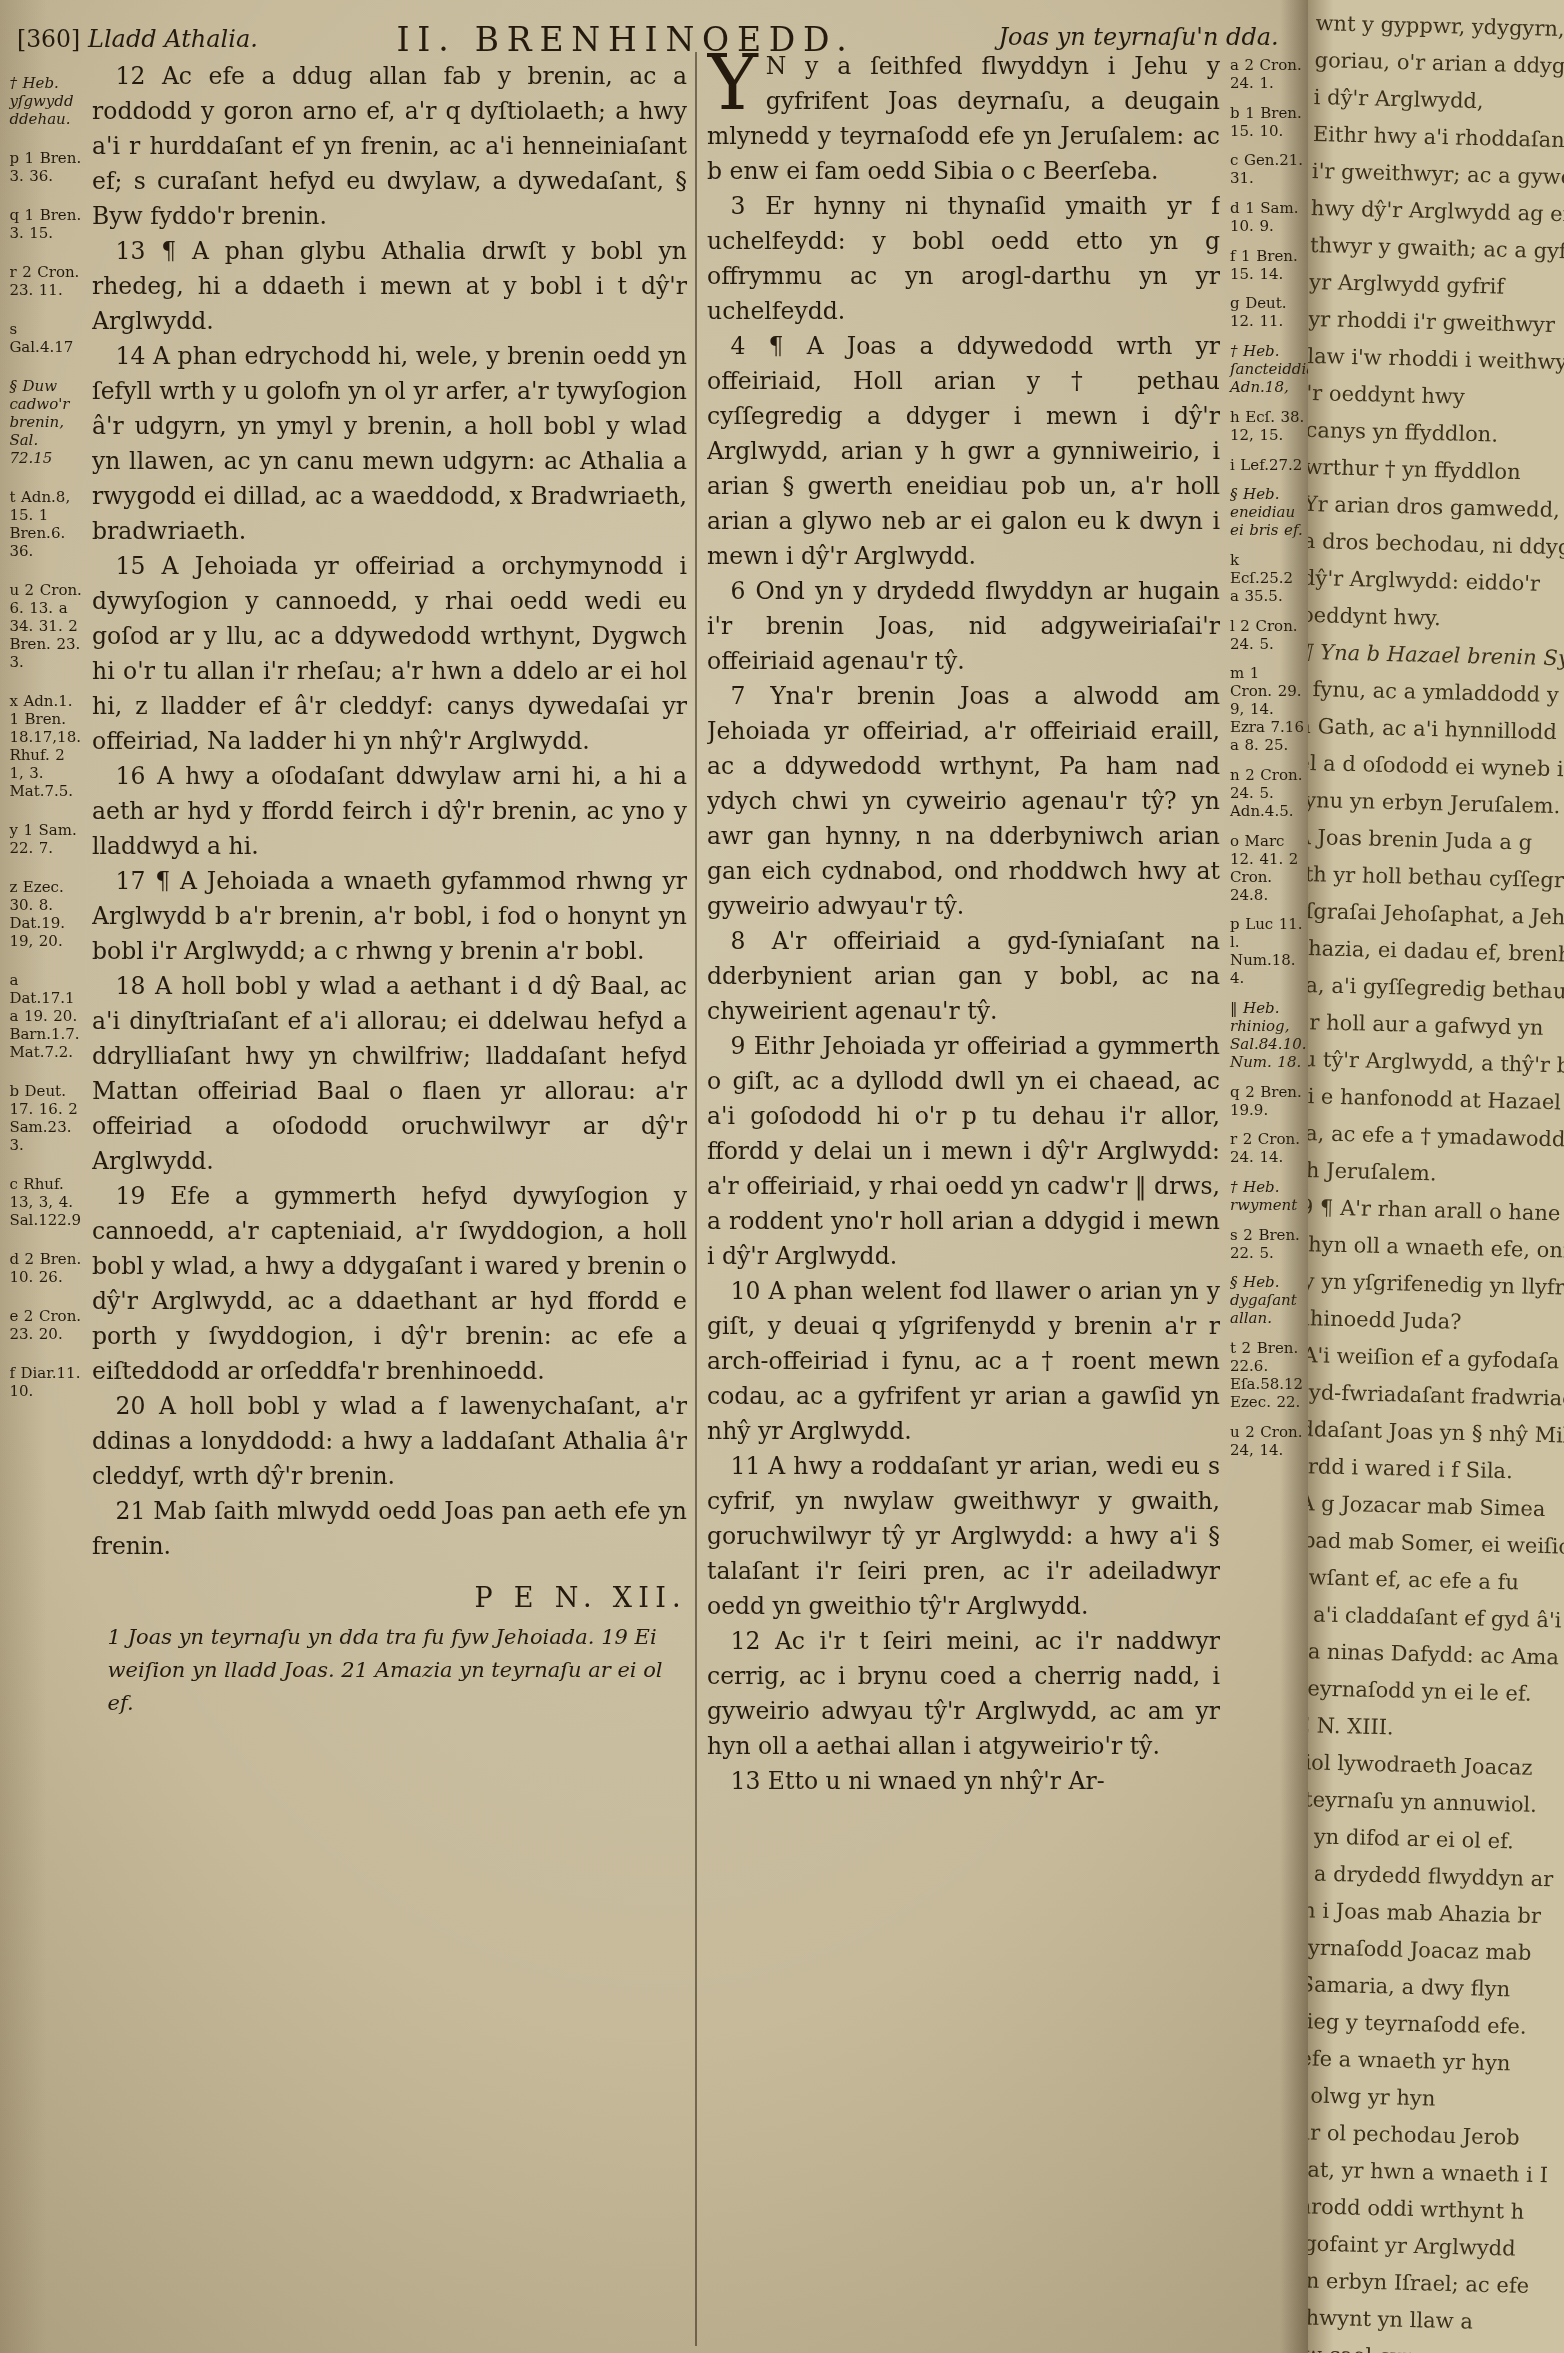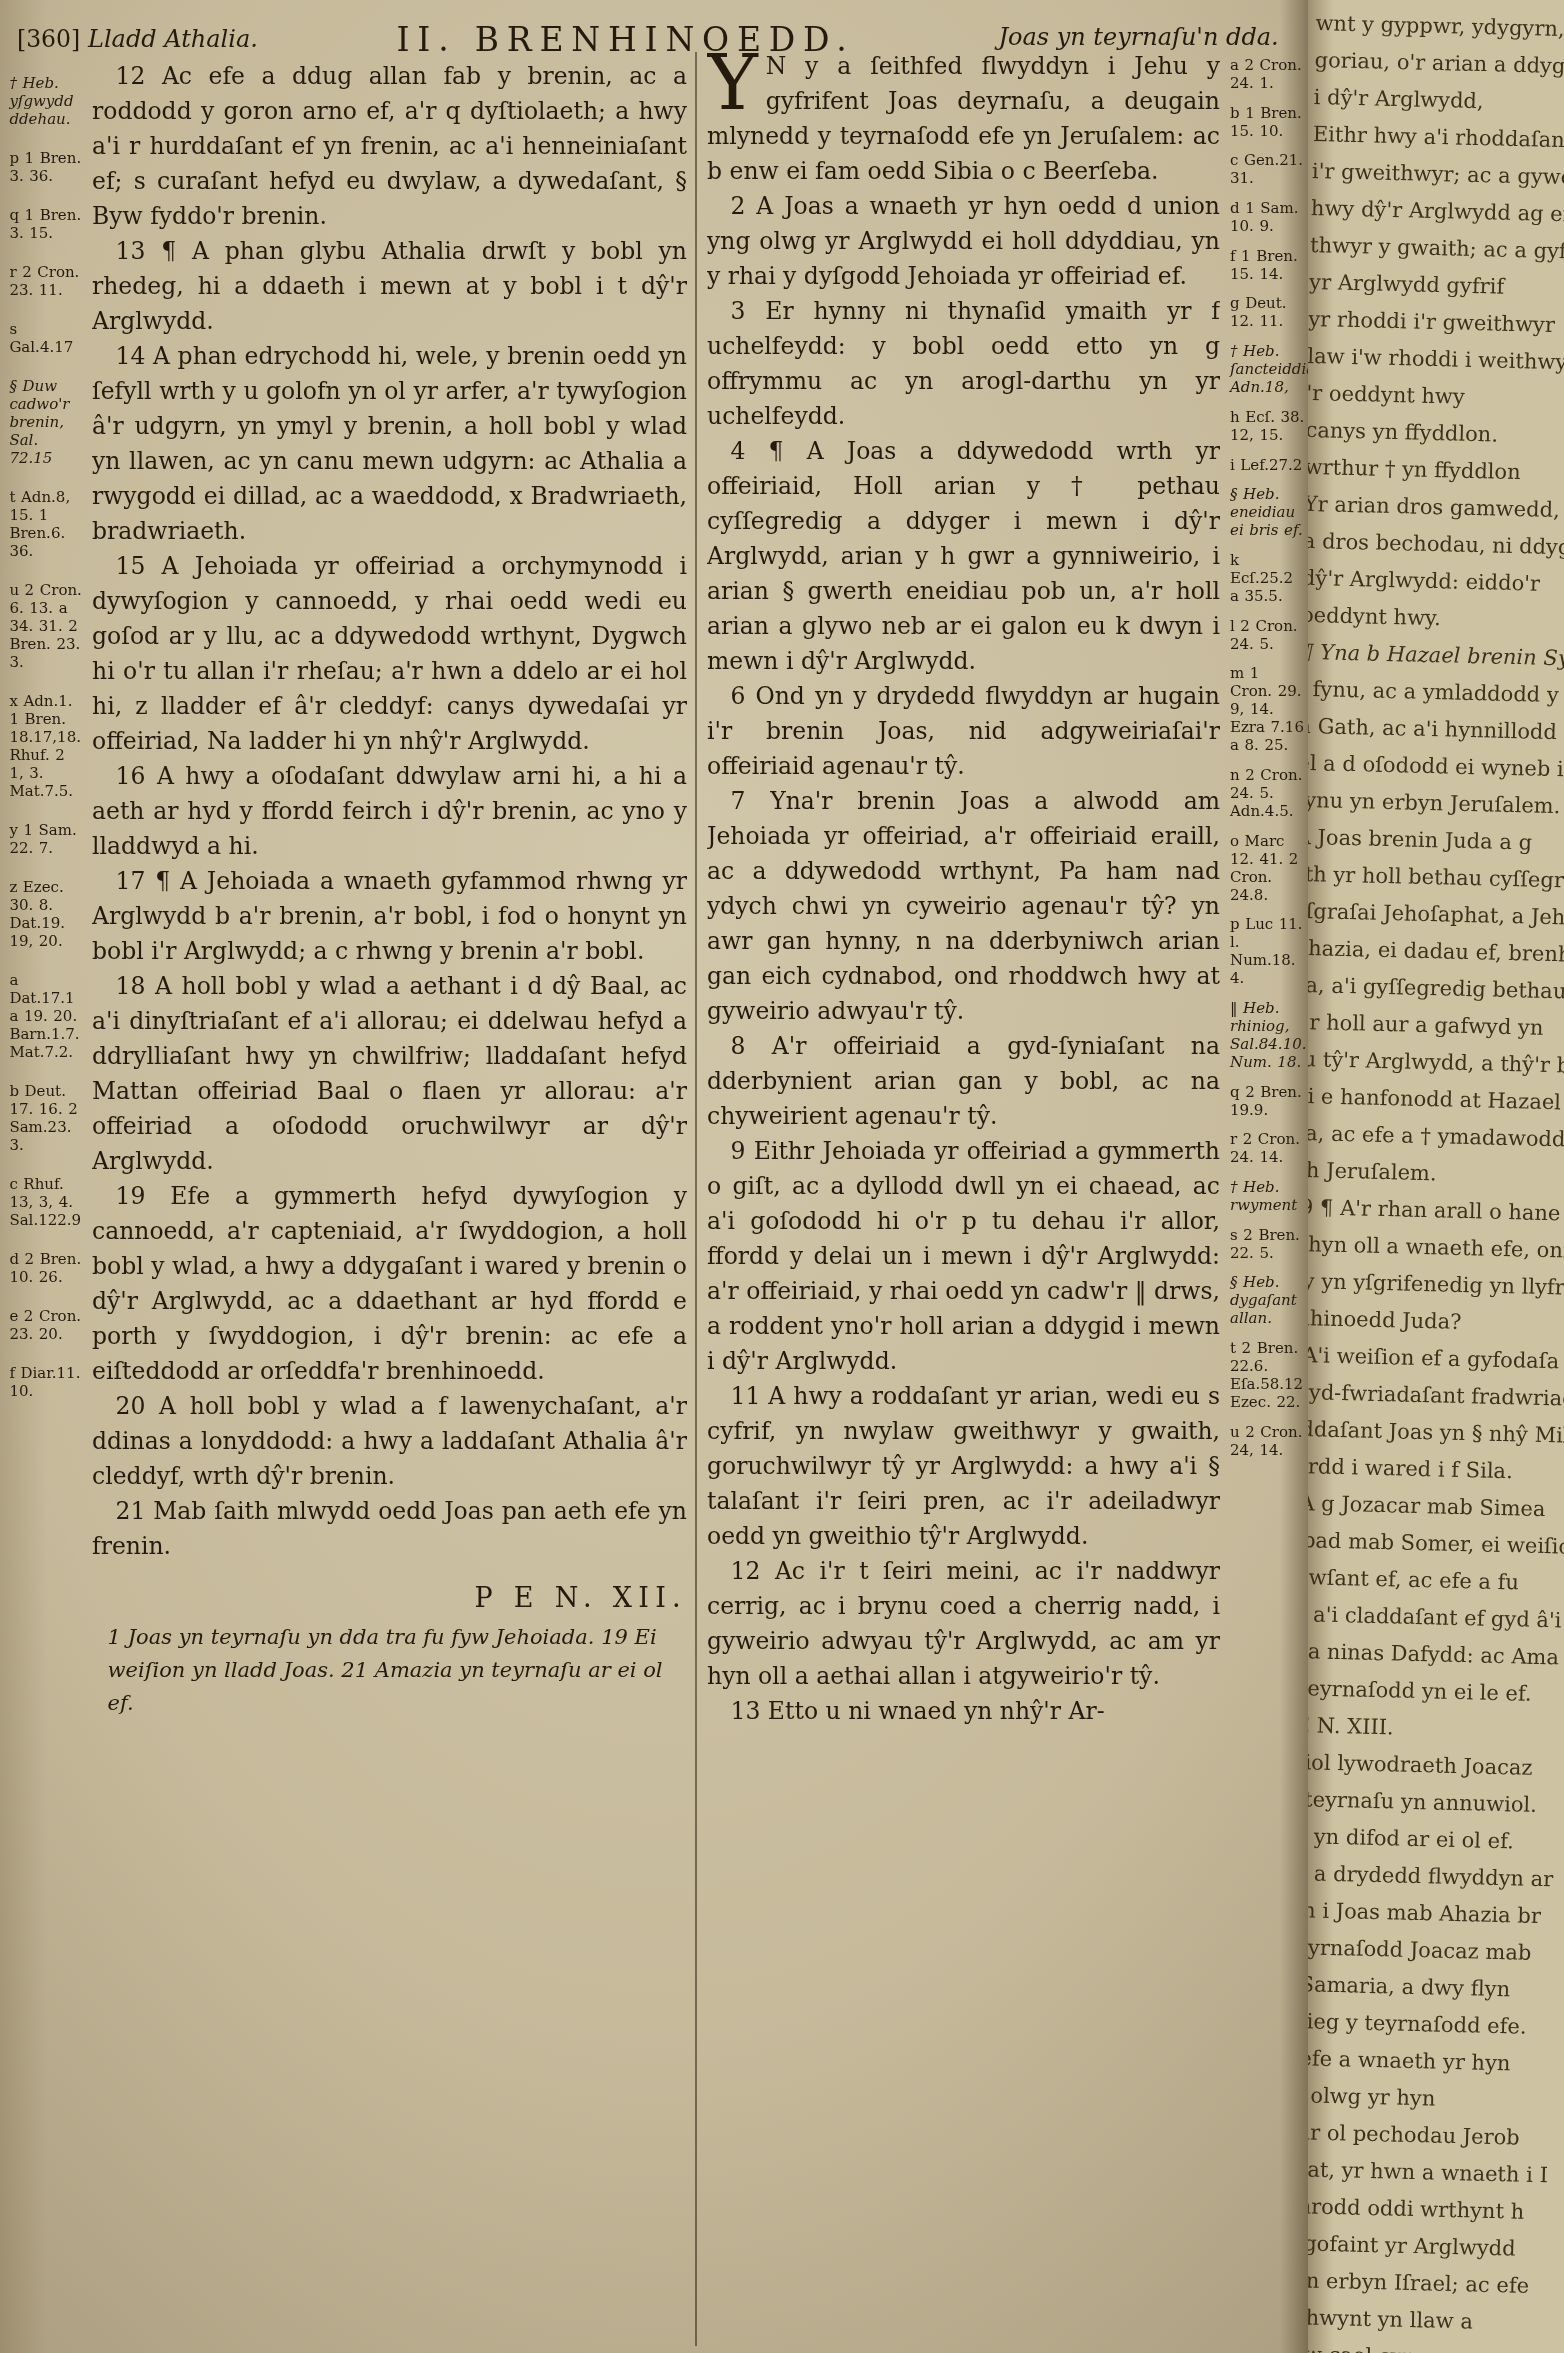--- a/index.html
+++ b/index.html
@@ -140,35 +140,35 @@
   </section>
 
   <div class="rule"></div>
 
   <section class="col col-right">
     <p class="verse first">
       <span class="dropcap">Y</span><span>N y a ſeithfed flwyddyn i Jehu y gyfrifent Joas deyrnaſu, a deugain mlynedd y teyrnaſodd efe yn Jeruſalem: ac b enw ei fam oedd Sibia o c Beerſeba.</span>
     </p>
     <div>
 
-        <p class="verse">2 A Joas a wnaeth yr hyn oedd d union yng olwg yr Arglwydd ei holl ddyddiau, yn y rhai y dyſgodd Jehoiada yr offeiriad ef.</p>
 
         <p class="verse">3 Er hynny ni thynaſid ymaith yr f uchelfeydd: y bobl oedd etto yn g offrymmu ac yn arogl-darthu yn yr uchelfeydd.</p>
 
         <p class="verse">4 ¶ A Joas a ddywedodd wrth yr offeiriaid, Holl arian y † pethau cyſſegredig a ddyger i mewn i dŷ'r Arglwydd, arian y h gwr a gynniweirio, i arian § gwerth eneidiau pob un, a'r holl arian a glywo neb ar ei galon eu k dwyn i mewn i dŷ'r Arglwydd.</p>
 
 
         <p class="verse">6 Ond yn y drydedd flwyddyn ar hugain i'r brenin Joas, nid adgyweiriaſai'r offeiriaid agenau'r tŷ.</p>
 
         <p class="verse">7 Yna'r brenin Joas a alwodd am Jehoiada yr offeiriad, a'r offeiriaid eraill, ac a ddywedodd wrthynt, Pa ham nad ydych chwi yn cyweirio agenau'r tŷ? yn awr gan hynny, n na dderbyniwch arian gan eich cydnabod, ond rhoddwch hwy at gyweirio adwyau'r tŷ.</p>
 
         <p class="verse">8 A'r offeiriaid a gyd-ſyniaſant na dderbynient arian gan y bobl, ac na chyweirient agenau'r tŷ.</p>
 
         <p class="verse">9 Eithr Jehoiada yr offeiriad a gymmerth o giſt, ac a dyllodd dwll yn ei chaead, ac a'i goſododd hi o'r p tu dehau i'r allor, ffordd y delai un i mewn i dŷ'r Arglwydd: a'r offeiriaid, y rhai oedd yn cadw'r ‖ drws, a roddent yno'r holl arian a ddygid i mewn i dŷ'r Arglwydd.</p>
 
+        <p class="verse">10 A phan welent fod llawer o arian yn y giſt, y deuai q yſgrifenydd y brenin a'r r arch-offeiriad i fynu, ac a † roent mewn codau, ac a gyfrifent yr arian a gawſid yn nhŷ yr Arglwydd.</p>
 
         <p class="verse">11 A hwy a roddaſant yr arian, wedi eu s cyfrif, yn nwylaw gweithwyr y gwaith, goruchwilwyr tŷ yr Arglwydd: a hwy a'i § talaſant i'r ſeiri pren, ac i'r adeiladwyr oedd yn gweithio tŷ'r Arglwydd.</p>
 
         <p class="verse">12 Ac i'r t ſeiri meini, ac i'r naddwyr cerrig, ac i brynu coed a cherrig nadd, i gyweirio adwyau tŷ'r Arglwydd, ac am yr hyn oll a aethai allan i atgyweirio'r tŷ.</p>
 
         <p class="verse">13 Etto u ni wnaed yn nhŷ'r Ar-</p>
       </div>
   </section>
 
   <aside class="marg marg-mid">

